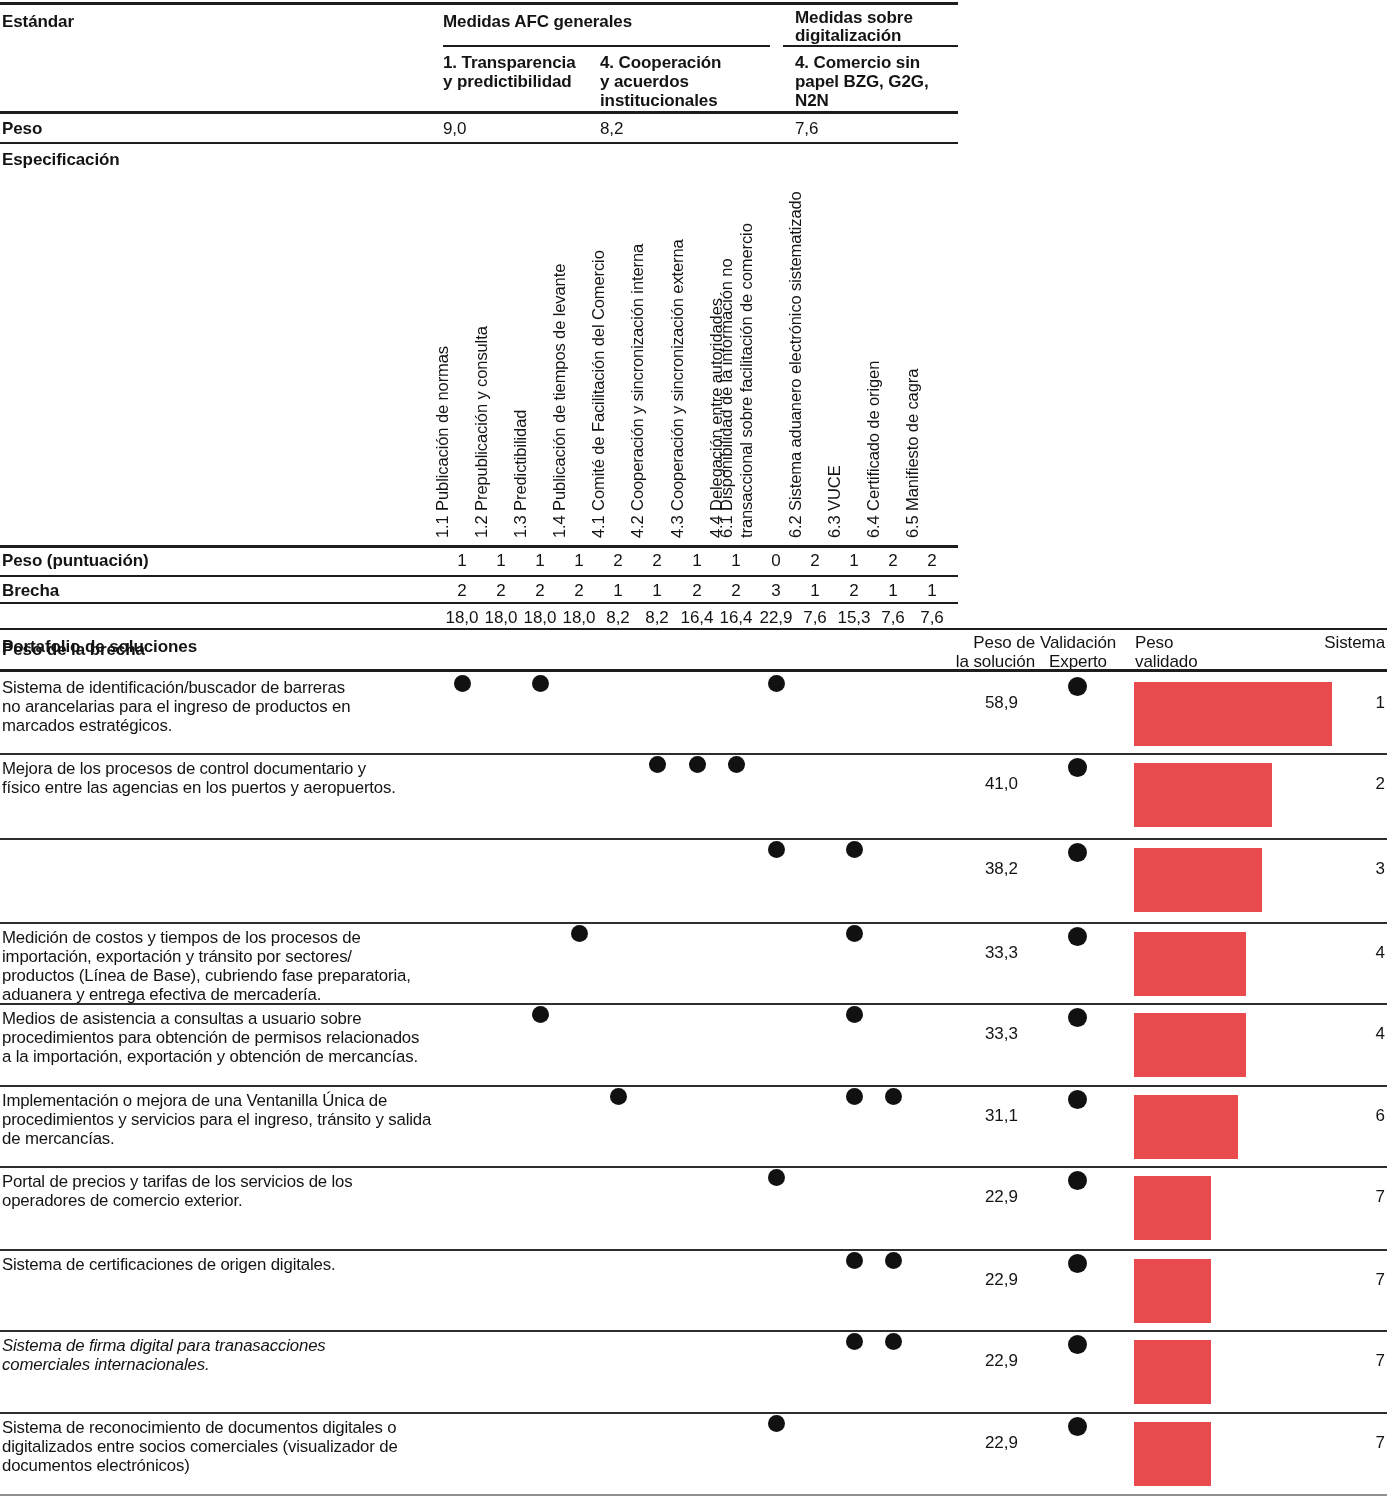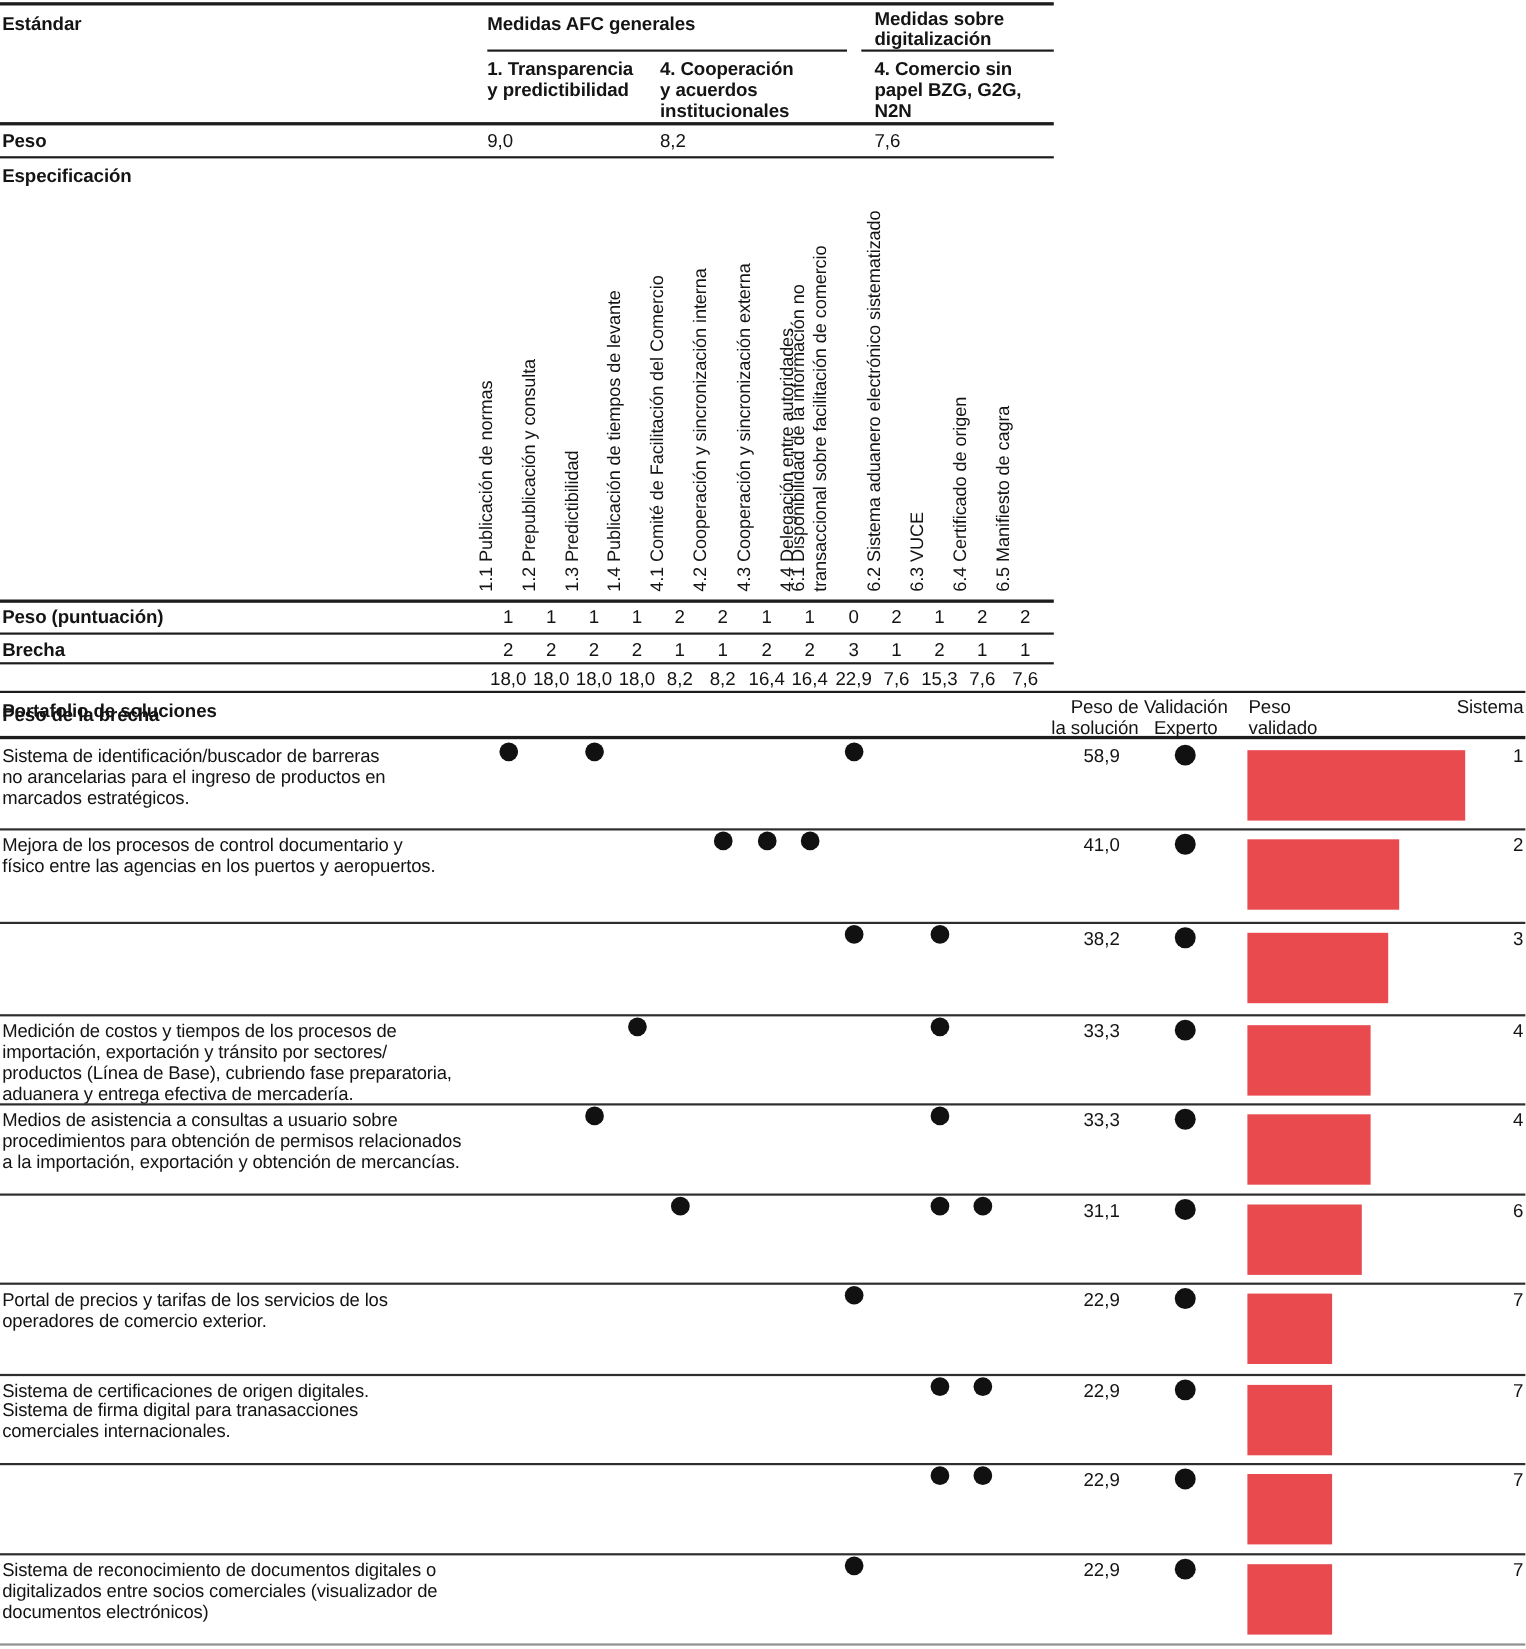--- a/index.html
+++ b/index.html
@@ -10,21 +10,21 @@
   .b{font-weight:bold;}
   .pre{white-space:pre-line;}
   .vlabel{position:absolute;transform:rotate(-90deg);transform-origin:0 100%;
           white-space:pre-line;font-size:16.5px;line-height:20px;letter-spacing:-0.1px;}
   .cnum{position:absolute;width:50px;text-align:center;font-size:17px;line-height:19px;}
   .desc{position:absolute;left:2px;width:490px;white-space:pre-line;font-size:16.8px;
         line-height:19px;letter-spacing:-0.15px;}
   .dot{position:absolute;width:17px;height:17px;border-radius:50%;background:#111;}
   .dot.big{width:19px;height:19px;}
   .bar{position:absolute;left:1134px;height:64px;background:var(--bar,#E84A4D);}
-  .num{position:absolute;font-size:17px;line-height:19px;}
+  .num{position:absolute;font-size:17px;line-height:19px;margin-top:15px;}
   .num.peso{left:946px;width:72px;text-align:right;}
   .num.rank{left:1330px;width:55px;text-align:right;}
   .rowline{position:absolute;left:0;width:1387px;height:2px;background:#2e2e2e;}
 </style>
 </head>
 <body>
 
 <div id="page">
 
   <div class="hl" style="top:2px;left:0;width:958px;height:3px"></div>
@@ -167,20 +167,23 @@
     <div class="desc" style="top: 1009px;">Medios de asistencia a consultas a usuario sobre
 procedimientos para obtención de permisos relacionados
 a la importación, exportación y obtención de mercancías.</div>
     <div class="dot" style="left: 532px; top: 1006px;"></div>
     <div class="dot" style="left: 846px; top: 1006px;"></div>
     <div class="num peso" style="top: 1009px;">33,3</div>
     <div class="dot big" style="left: 1068px; top: 1008px;"></div>
     <div class="bar" style="top: 1013px; width: 112px;"></div>
     <div class="num rank" style="top: 1009px;">4</div>
     <div class="rowline" style="top: 1085px; height: 1.5px;"></div>
+    <div class="desc" style="top: 1091px;">Implementación o mejora de una Ventanilla Única de
+procedimientos y servicios para el ingreso, tránsito y salida
+de mercancías.</div>
     <div class="dot" style="left: 610px; top: 1088px;"></div>
     <div class="dot" style="left: 846px; top: 1088px;"></div>
     <div class="dot" style="left: 885px; top: 1088px;"></div>
     <div class="num peso" style="top: 1091px;">31,1</div>
     <div class="dot big" style="left: 1068px; top: 1090px;"></div>
     <div class="bar" style="top: 1095px; width: 104px;"></div>
     <div class="num rank" style="top: 1091px;">6</div>
     <div class="rowline" style="top: 1166px; height: 1.5px;"></div>
     <div class="desc" style="top: 1172px;">Portal de precios y tarifas de los servicios de los
 operadores de comercio exterior.</div>
@@ -191,21 +194,21 @@
     <div class="num rank" style="top: 1172px;">7</div>
     <div class="rowline" style="top: 1249px; height: 1.5px;"></div>
     <div class="desc" style="top: 1255px;">Sistema de certificaciones de origen digitales.</div>
     <div class="dot" style="left: 846px; top: 1252px;"></div>
     <div class="dot" style="left: 885px; top: 1252px;"></div>
     <div class="num peso" style="top: 1255px;">22,9</div>
     <div class="dot big" style="left: 1068px; top: 1254px;"></div>
     <div class="bar" style="top: 1259px; width: 77px;"></div>
     <div class="num rank" style="top: 1255px;">7</div>
     <div class="rowline" style="top: 1330px; height: 1.5px;"></div>
-    <div class="desc" style="top: 1272px;">Sistema de firma digital para tranasacciones
+    <div class="desc" style="top: 1336px; font-style: italic;">Sistema de firma digital para tranasacciones
 comerciales internacionales.</div>
     <div class="dot" style="left: 846px; top: 1333px;"></div>
     <div class="dot" style="left: 885px; top: 1333px;"></div>
     <div class="num peso" style="top: 1336px;">22,9</div>
     <div class="dot big" style="left: 1068px; top: 1335px;"></div>
     <div class="bar" style="top: 1340px; width: 77px;"></div>
     <div class="num rank" style="top: 1336px;">7</div>
     <div class="rowline" style="top: 1412px; height: 1.5px;"></div>
     <div class="desc" style="top: 1418px;">Sistema de reconocimiento de documentos digitales o
 digitalizados entre socios comerciales (visualizador de

